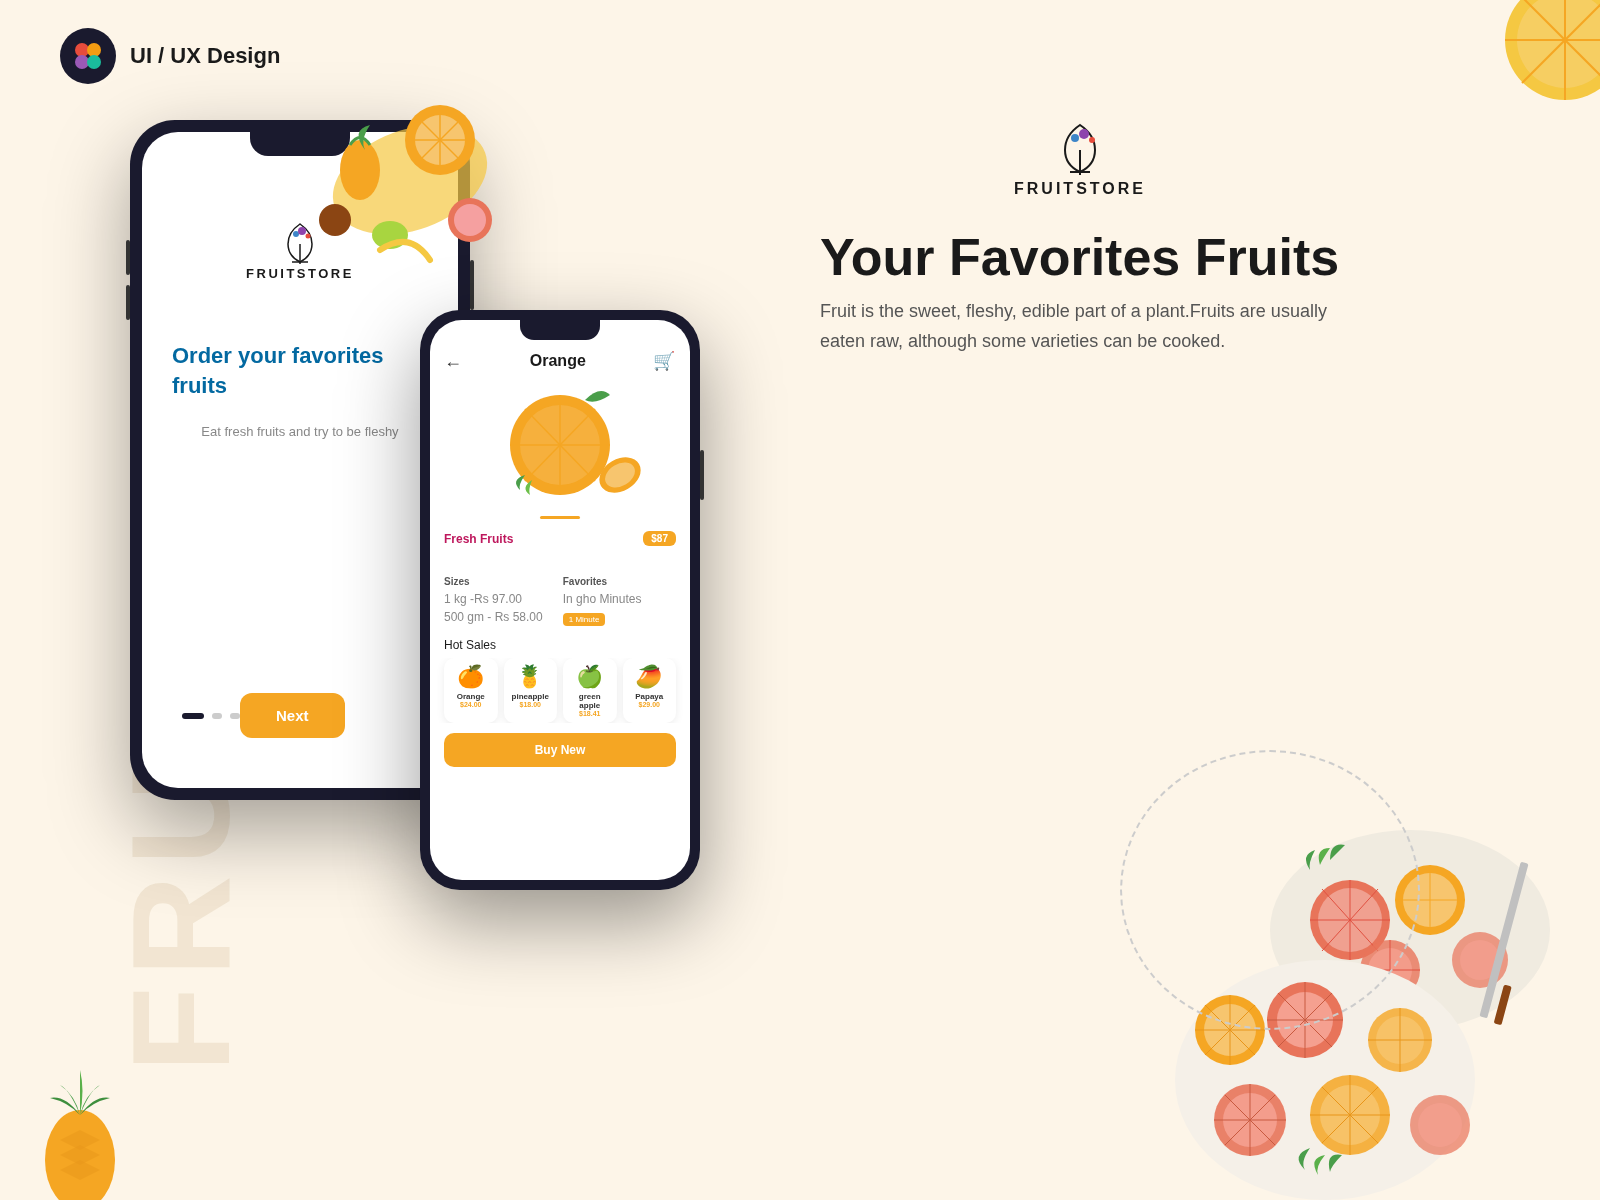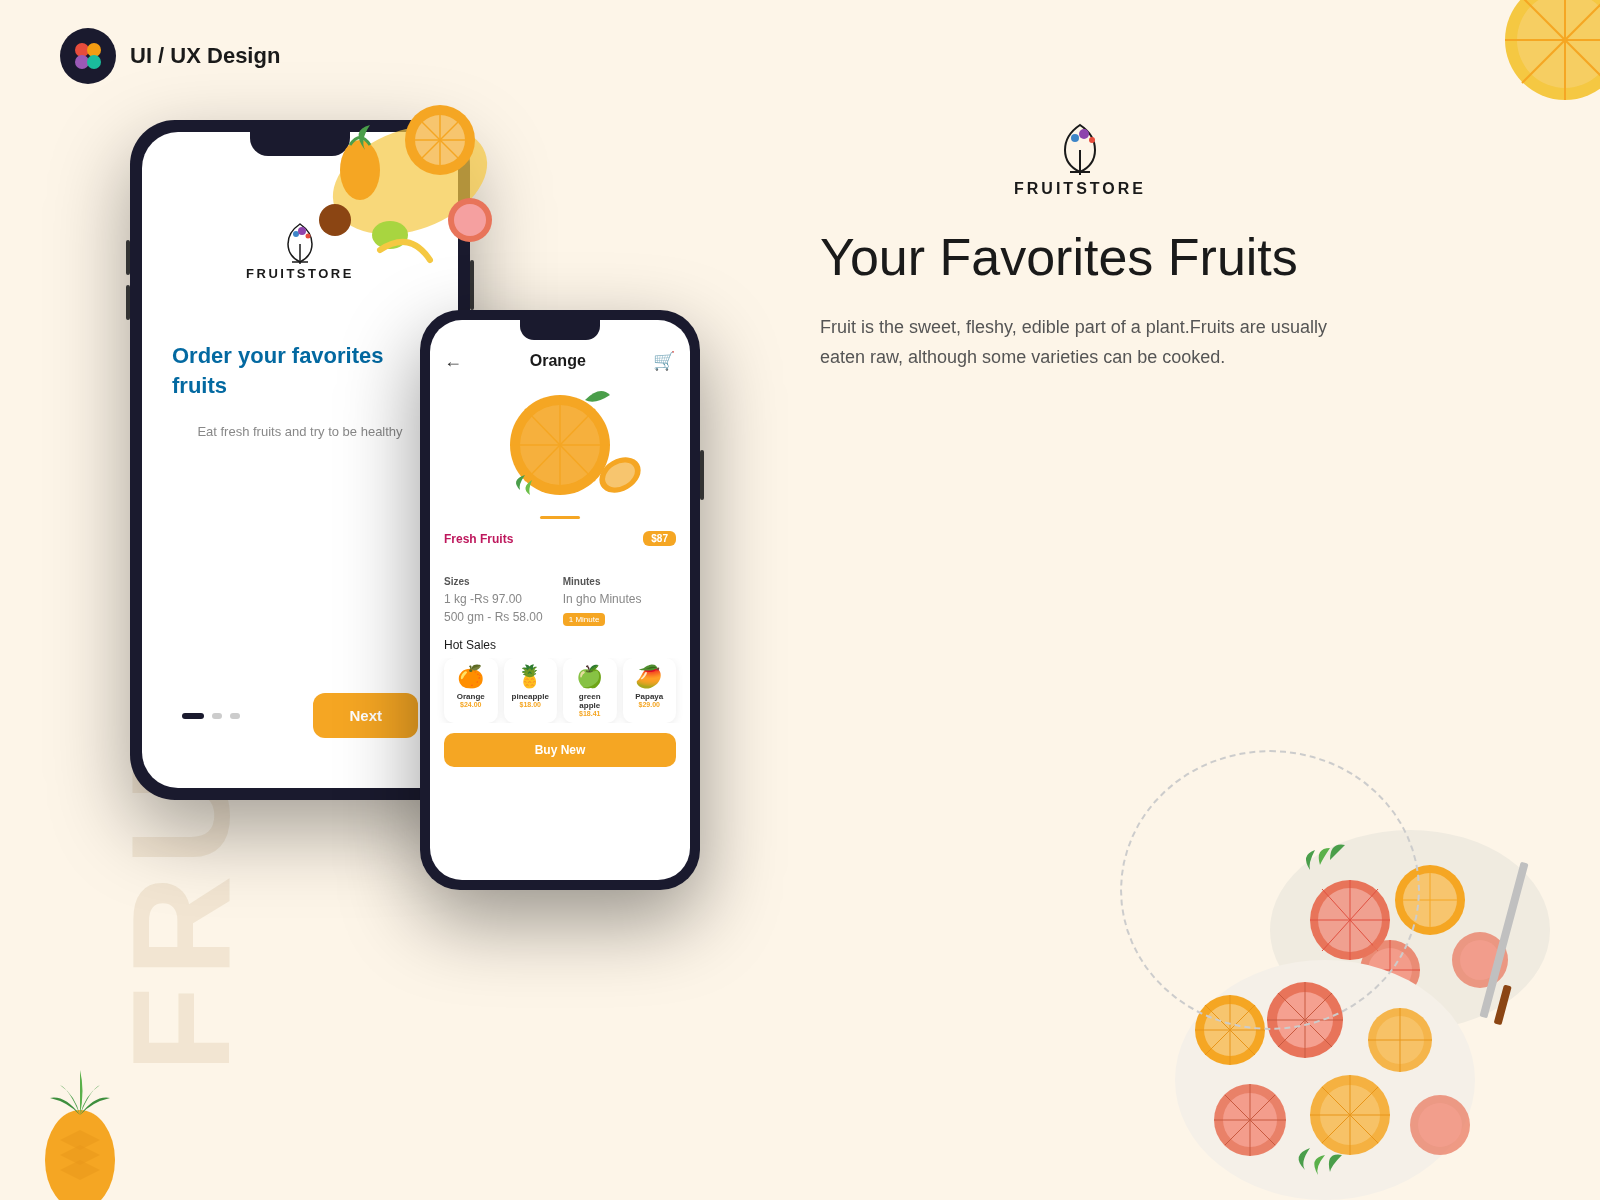--- a/index.html
+++ b/index.html
@@ -85,24 +85,24 @@
 
     .brand-name {
       font-size: 16px;
       font-weight: 700;
       letter-spacing: 3px;
       color: #1a1a1a;
     }
 
     .main-heading {
       font-size: 52px;
-      font-weight: 400;
+      font-weight: 700;
       color: #1a1a1a;
       line-height: 1.15;
-      margin-bottom: 24px;
+      margin-bottom: 8px;
     }
 
     .main-description {
       font-size: 18px;
       color: #555;
       line-height: 1.7;
       max-width: 520px;
     }
 
     
@@ -195,21 +195,21 @@
     .p1-subtitle {
       font-size: 13px;
       color: #888;
       text-align: center;
       margin-bottom: auto;
     }
 
     .p1-footer {
       display: flex;
       align-items: center;
-      justify-content: space-between;
+      justify-content: flex-start;
       width: 100%;
       padding: 0 10px;
       margin-top: auto;
       padding-bottom: 20px;
     }
 
     .dots {
       display: flex;
       gap: 8px;
       align-items: center;
@@ -600,21 +600,21 @@
             <line x1="30" y1="22" x2="30" y2="42" stroke="#1a1a1a" stroke-width="1.5"></line>
             <line x1="22" y1="40" x2="38" y2="40" stroke="#1a1a1a" stroke-width="1.5"></line>
             <circle cx="26" cy="12" r="3" fill="#3d85c8"></circle>
             <circle cx="32" cy="9" r="4" fill="#8e44ad"></circle>
             <circle cx="38" cy="14" r="2.5" fill="#e74c3c"></circle>
           </svg>
           <span class="p1-brand-name">FRUITSTORE</span>
         </div>
 
         <h2 class="p1-tagline">Order your favorites fruits</h2>
-        <p class="p1-subtitle">Eat fresh fruits and try to be healthy</p>
+        <p class="p1-subtitle">Eat fresh fruits and try to be fleshy</p>
 
         <div class="p1-footer">
           <div class="dots">
             <div class="dot"></div>
             <div class="dot inactive"></div>
             <div class="dot inactive"></div>
           </div>
           <button class="next-btn">Next</button>
         </div>
       </div>
@@ -660,21 +660,21 @@
           <span class="p2-section-title">Fresh Fruits</span>
           <span class="p2-price-badge">$87</span>
         </div>
         <div class="p2-sizes">
           <div class="p2-size-col">
             <h5>Sizes</h5>
             <p>1 kg -Rs 97.00</p>
             <p>500 gm - Rs 58.00</p>
           </div>
           <div class="p2-size-col">
-            <h5>Minutes</h5>
+            <h5>Favorites</h5>
             <p>In gho Minutes</p>
             <span class="p2-delivery-badge">1 Minute</span>
           </div>
         </div>
       </div>
 
       <div class="p2-hot-sales-title">Hot Sales</div>
       <div class="p2-fruits-grid">
         <div class="p2-fruit-card">
           <span class="p2-fruit-icon">🍊</span>

